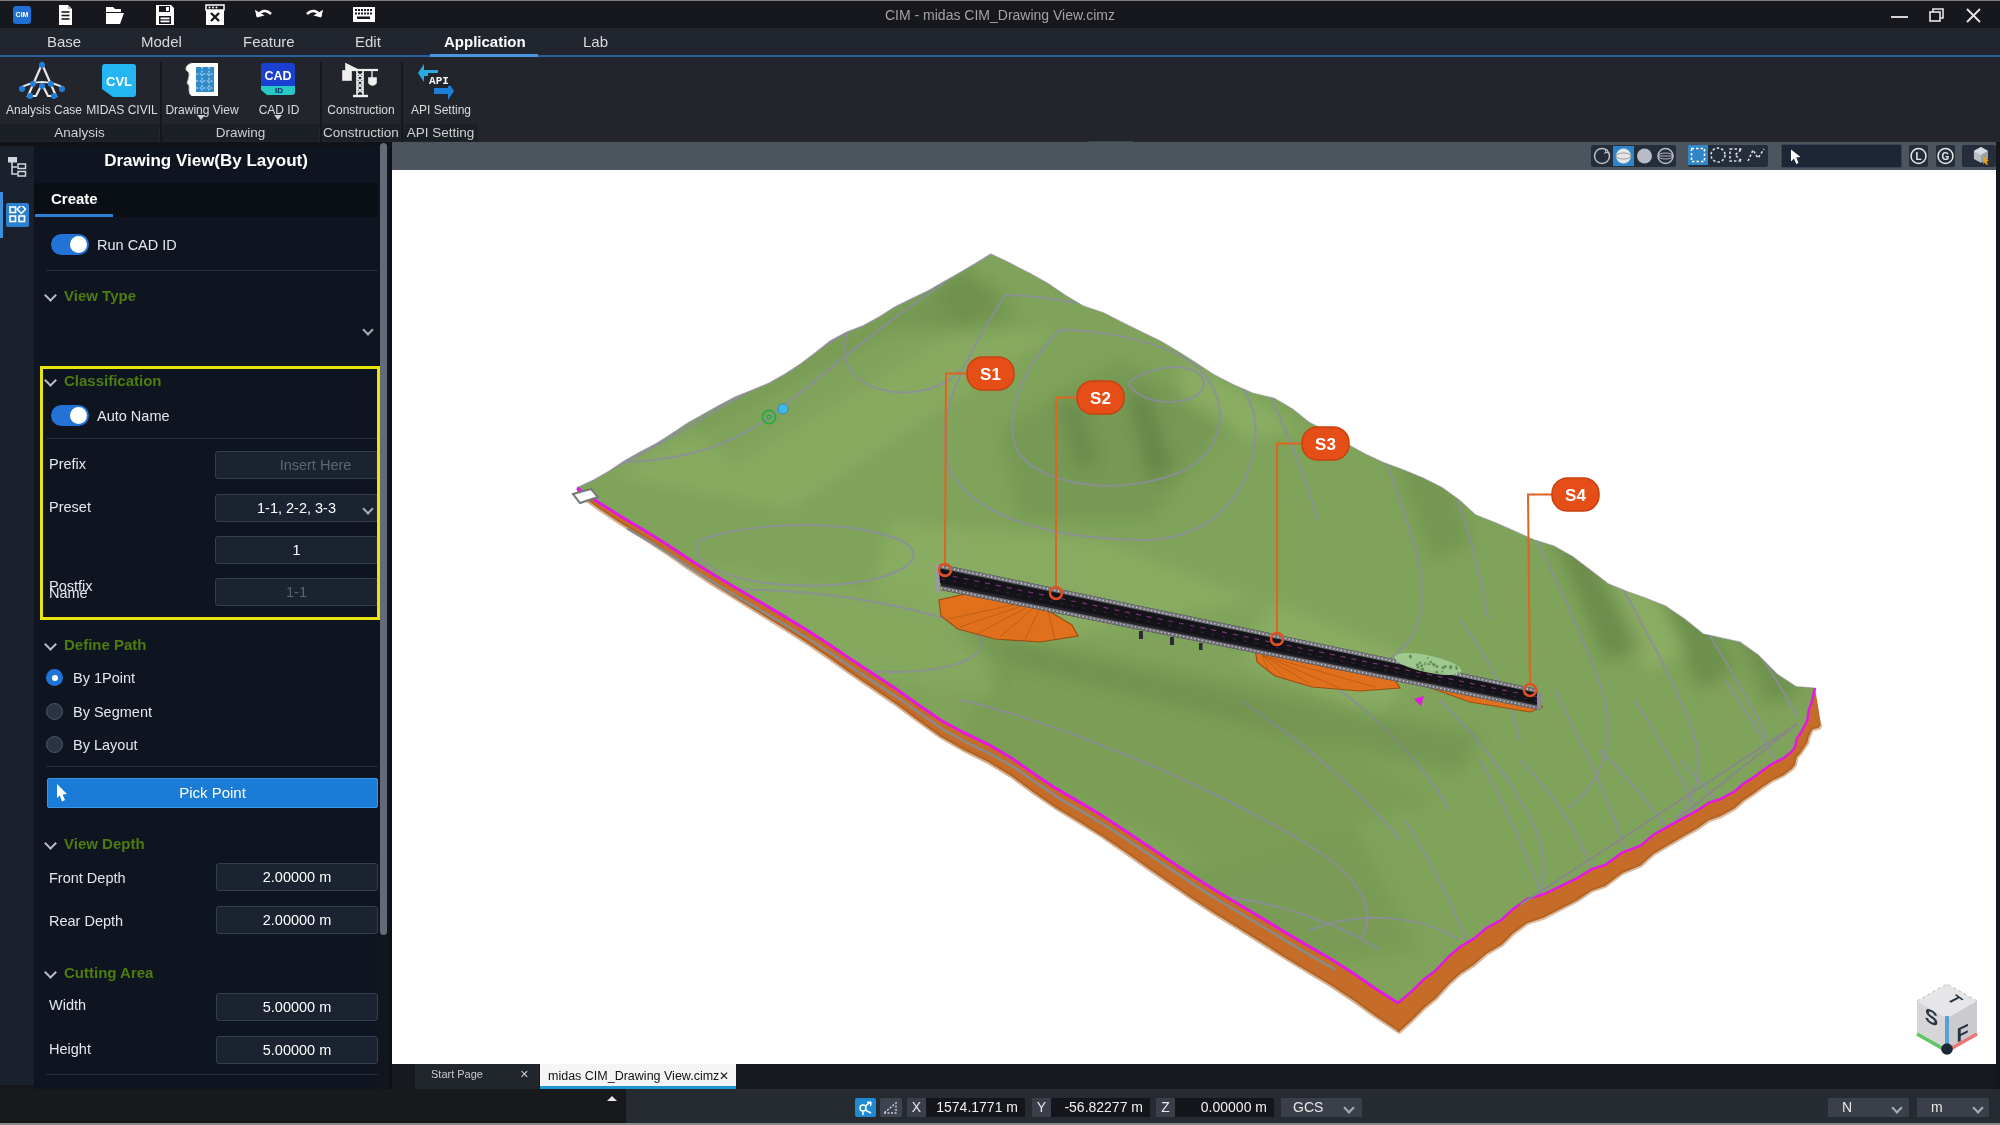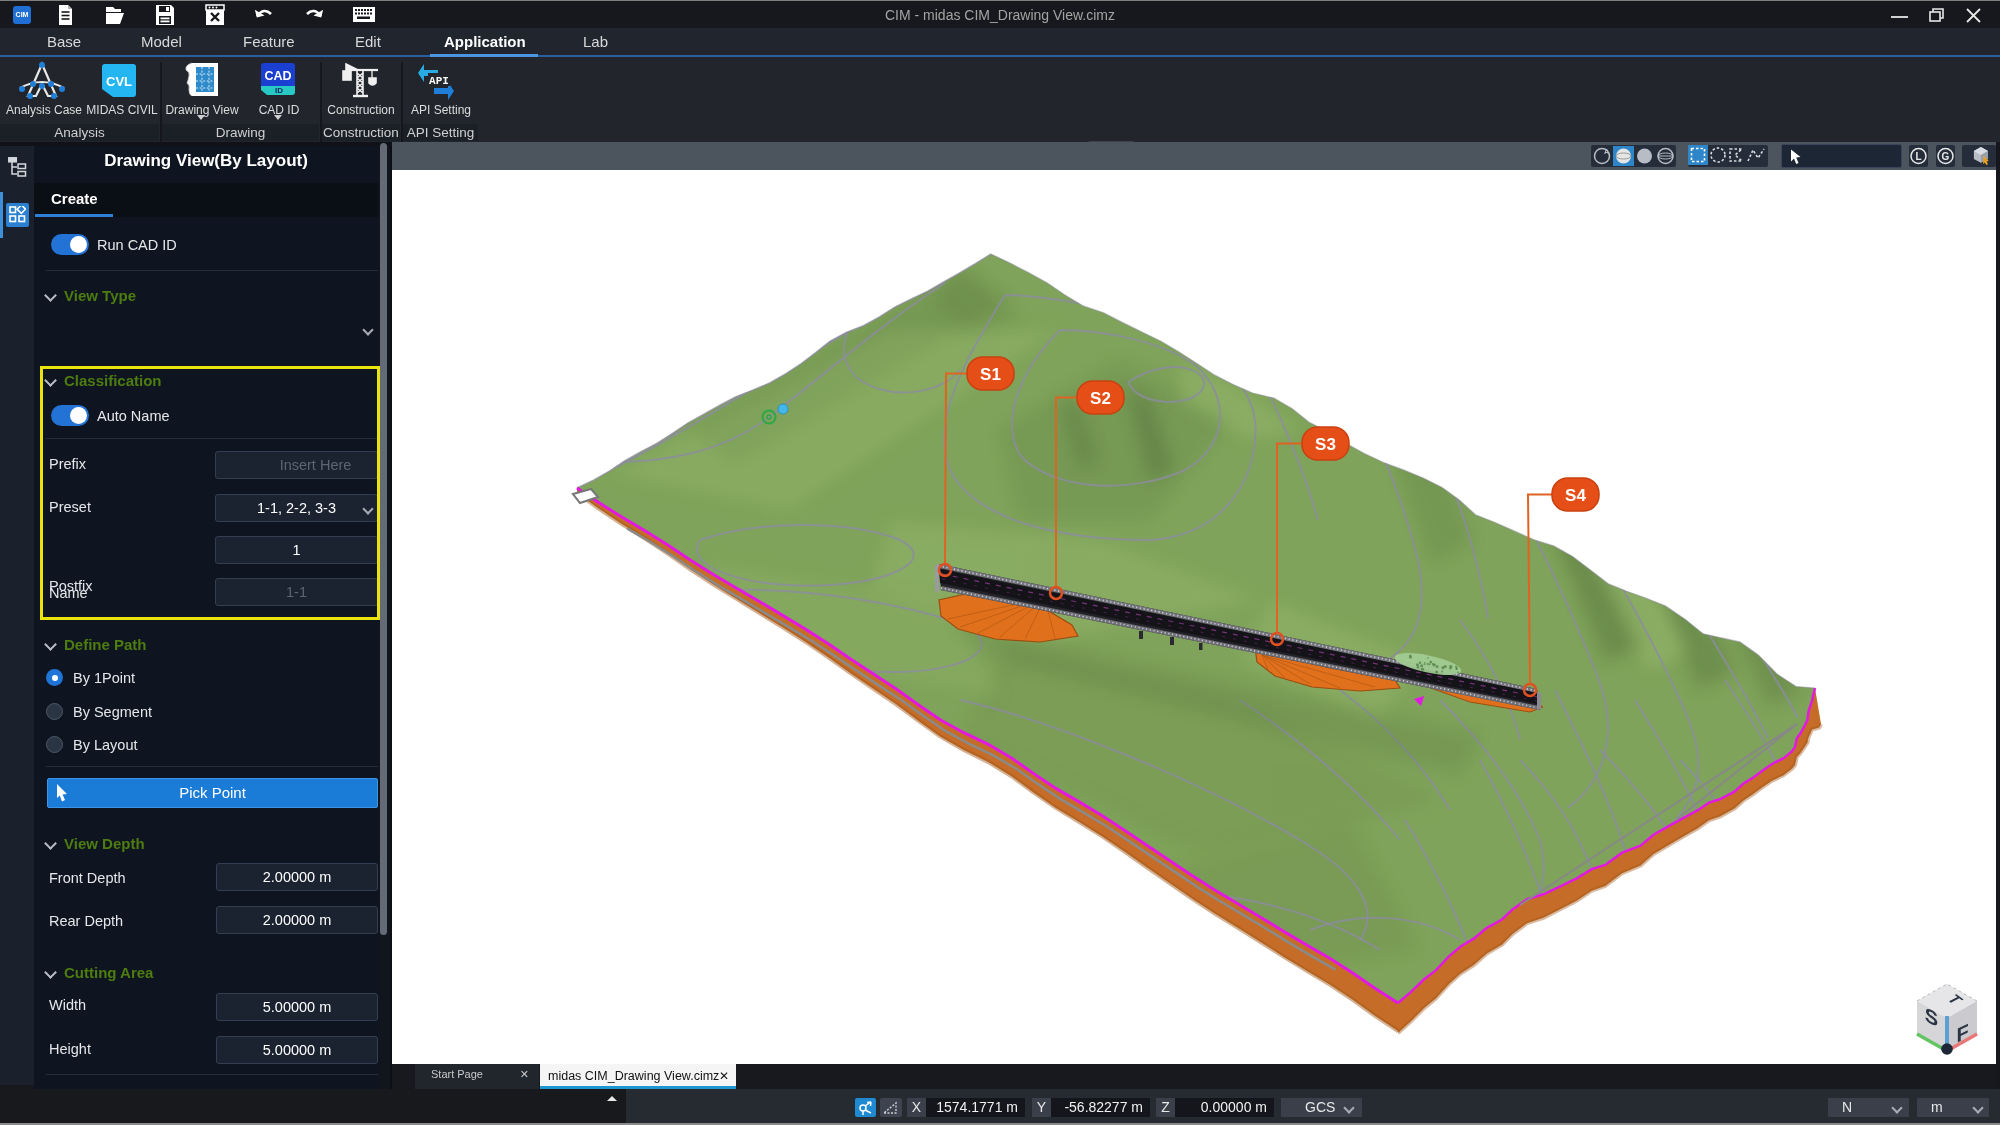--- a/index.html
+++ b/index.html
@@ -574,20 +574,20 @@
   <div class="abs" style="left:880px;top:9px;width:22px;height:19px;background:#3d4450;border-radius:2px;"></div>
   <svg class="abs" style="left:883px;top:12px" width="16" height="13" viewBox="0 0 16 13">
       <path d="M1 12 L13 12 L13 2 Z" fill="none" stroke="#c8cdd4" stroke-width="1.4" stroke-dasharray="2,1.5"></path>
     </svg>
   <div class="sbox" style="left:907px;width:19px;">X</div>
   <div class="sval" style="left:926px;width:99px;padding-right:7px;">1574.1771 m</div>
   <div class="sbox" style="left:1032px;width:19px;">Y</div>
   <div class="sval" style="left:1051px;width:99px;padding-right:7px;">-56.82277 m</div>
   <div class="sbox" style="left:1156px;width:19px;">Z</div>
   <div class="sval" style="left:1175px;width:99px;padding-right:7px;">0.00000 m</div>
-  <div class="sbox" style="left:1281px;width:81px;text-align:left;padding-left:24px;">GCS</div>
+  <div class="sbox" style="left:1281px;width:81px;text-align:left;padding-left:12px;">GCS</div>
   <div class="ddchev" style="left:1345px;top:15px;"></div>
   <div class="sbox" style="left:1828px;width:81px;text-align:left;padding-left:14px;">N</div>
   <div class="ddchev" style="left:1893px;top:15px;"></div>
   <div class="sbox" style="left:1917px;width:72px;text-align:left;padding-left:14px;">m</div>
   <div class="ddchev" style="left:1974px;top:15px;"></div>
 </div>
 <div class="abs" id="bottomline"></div>
 
 </body></html>

